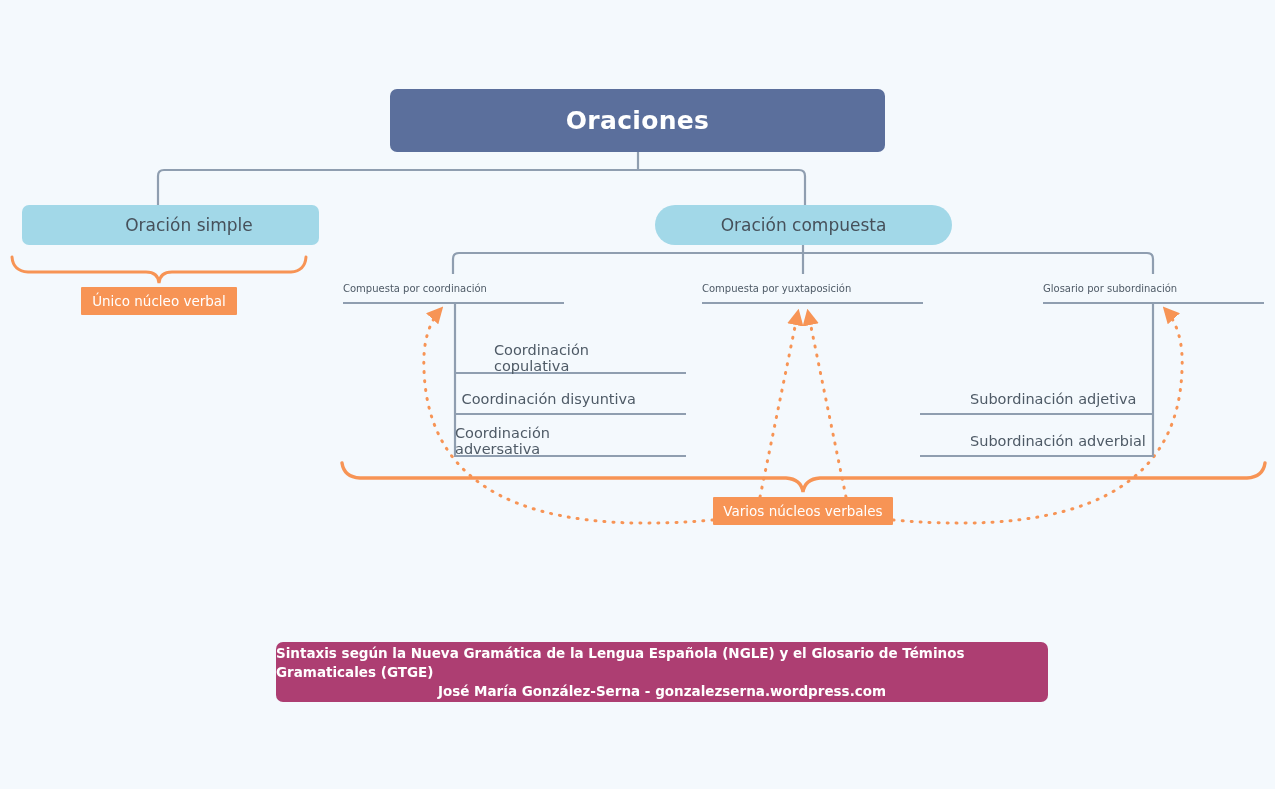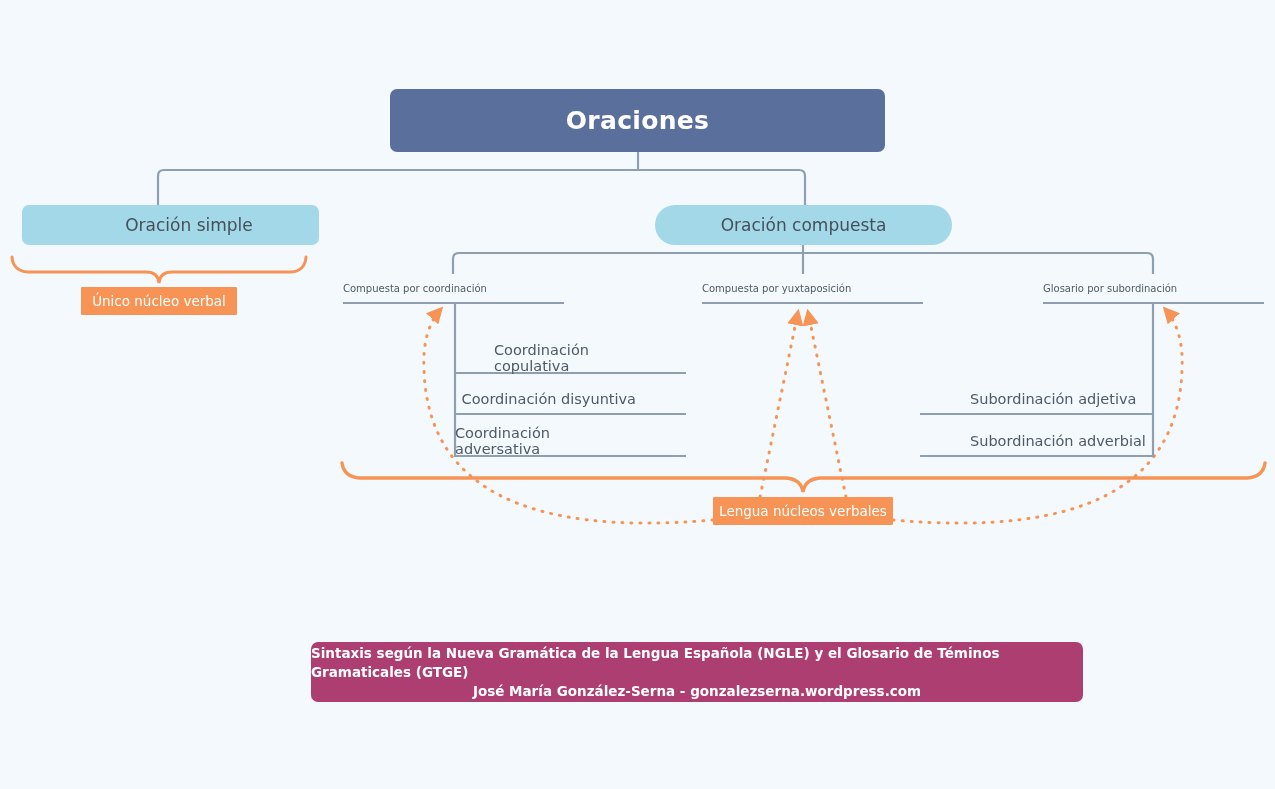--- a/index.html
+++ b/index.html
@@ -160,21 +160,20 @@
     background: #ad3e72;
     border-radius: 7px;
     color: #ffffff;
     font-size: 13.5px;
     font-weight: bold;
     display: flex;
     flex-direction: column;
     align-items: center;
     justify-content: center;
     line-height: 19px;
-    margin-left: 35px;
   }
 </style>
 </head>
 <body>
 
 <div id="canvas">
 
   <svg class="svg-layer" viewBox="0 0 1275 789" width="1275" height="789">
     <defs>
       <marker id="arrow-orange" viewBox="0 0 10 10" refX="8" refY="5" markerWidth="5.5" markerHeight="5.5" orient="auto-start-reverse">
@@ -219,21 +218,21 @@
 
   <div class="node blue-node node-compuesta">
     <span>Oración compuesta</span>
   </div>
 
   <div class="badge badge-simple">
     <span>Único núcleo verbal</span>
   </div>
 
   <div class="badge badge-compuesta">
-    <span>Lengua núcleos verbales</span>
+    <span>Varios núcleos verbales</span>
   </div>
 
   <div class="branch-label branch-coord">
     <span>Compuesta por coordinación</span>
   </div>
 
   <div class="branch-label branch-yux">
     <span>Compuesta por yuxtaposición</span>
   </div>
 

